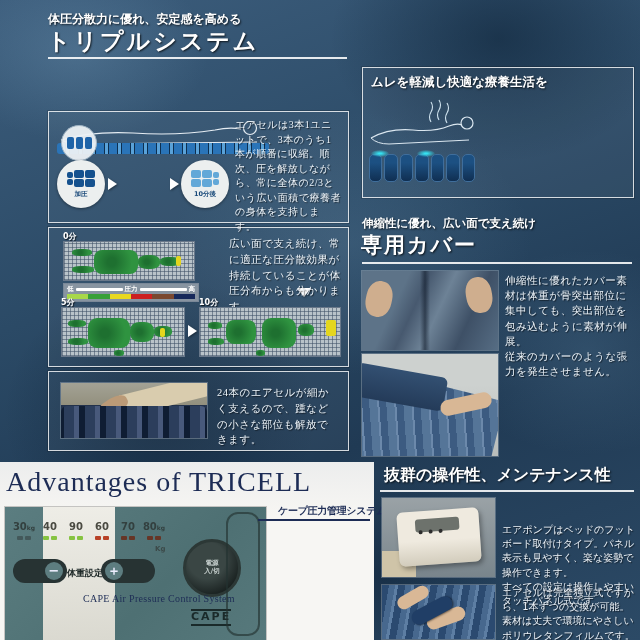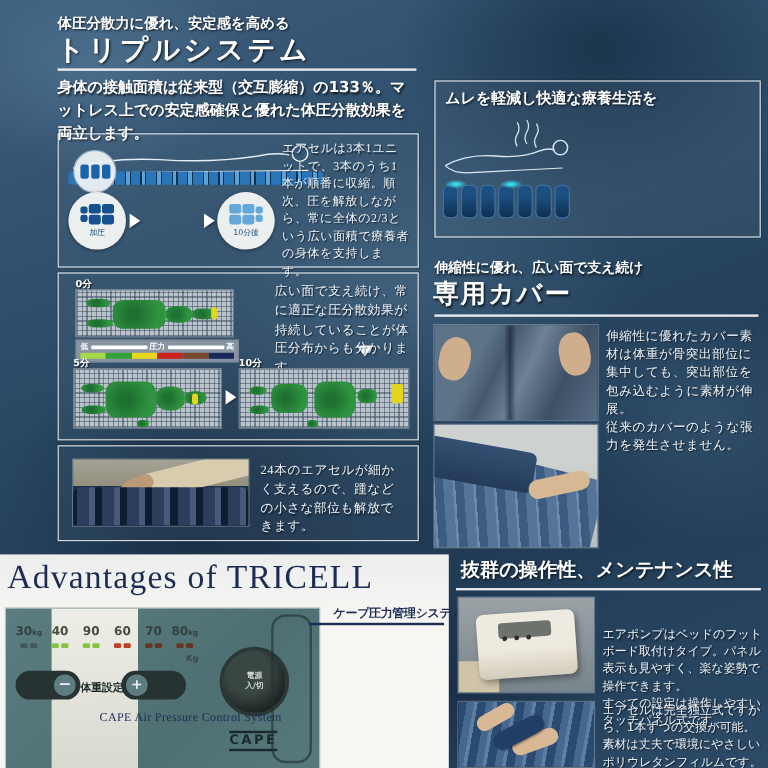--- a/index.html
+++ b/index.html
@@ -29,21 +29,21 @@
     border:1px solid #9fb4c4;display:flex;align-items:center;justify-content:center;gap:2px;}
   .magnify i{display:block;width:7px;height:12px;background:#1d63a8;border-radius:2px;}
   .stage{width:48px;height:48px;border-radius:50%;background:#ecefef;
     display:flex;flex-direction:column;align-items:center;justify-content:center;
     box-shadow:0 1px 3px rgba(0,0,0,.4);}
   .cellgrid{display:flex;align-items:center;gap:1px;height:18px;}
   .ccol{display:flex;flex-direction:column;gap:1px;}
   .ccol b{display:block;width:10px;height:8px;border-radius:2px;}
   .ccol.small b{width:6px;height:6px;}
   .st1 b{background:#15518e;} .st2 b{background:#2f7cbd;} .st3 b{background:#63a8d8;}
-  .stagelabel{font-size:6.5px;font-weight:normal;color:#1a4a7a;margin-top:2px;letter-spacing:0;}
+  .stagelabel{font-size:6.5px;font-weight:bold;color:#1a4a7a;margin-top:2px;letter-spacing:0;}
   .arr-r{width:0;height:0;border-top:6px solid transparent;border-bottom:6px solid transparent;
     border-left:9px solid #fff;filter:drop-shadow(1px 1px 1px rgba(0,0,0,.4));}
   .arr-d{width:0;height:0;border-left:7px solid transparent;border-right:7px solid transparent;
     border-top:9px solid #fff;filter:drop-shadow(1px 1px 1px rgba(0,0,0,.4));}
   
   .pmap{background:#b9c3c9;border:1px solid #69788a;box-sizing:border-box;
     background-image:
       repeating-linear-gradient(0deg, rgba(60,78,100,.55) 0 1px, transparent 1px 4px),
       repeating-linear-gradient(90deg, rgba(60,78,100,.55) 0 1px, transparent 1px 4px);}
   .blob{position:absolute;background:radial-gradient(circle at 40% 50%,#1e7030 15%,#2f9340 70%);
@@ -133,21 +133,20 @@
   svg{display:block;}
 </style>
 </head>
 <body>
 
 <div class="page">
 
   <div class="abs whead" style="left:48px;top:11px;font-size:12px;">体圧分散力に優れ、安定感を高める</div>
   <div class="abs whead" style="left:47px;top:26px;font-size:23px;letter-spacing:3px;">トリプルシステム</div>
   <div class="abs hr" style="left:48px;top:57px;width:299px;"></div>
-  <div class="abs whead" style="left:48px;top:64px;width:302px;font-size:12.5px;line-height:1.5;">身体の接触面積は従来型（交互膨縮）の133％。マットレス上での安定感確保と優れた体圧分散効果を両立します。</div>
 
   <div class="abs box" style="left:48px;top:111px;width:299px;height:110px;">
 
     <svg class="abs" style="left:8px;top:4px;" width="212" height="30" viewBox="0 0 212 30">
       <path d="M4 24 Q34 15 76 17 Q120 20 158 14 Q172 11 184 13" fill="none" stroke="#e6edf3" stroke-width="1.2"></path>
       <circle cx="193" cy="12" r="6.5" fill="none" stroke="#e6edf3" stroke-width="1.2"></circle>
       <path d="M4 24 Q12 28 28 28 L200 26" fill="none" stroke="#e6edf3" stroke-width="1"></path>
     </svg>
     <div class="abs cellsrow" style="left:8px;top:31px;width:212px;"></div>
     <div class="abs magnify" style="left:12px;top:13px;">

